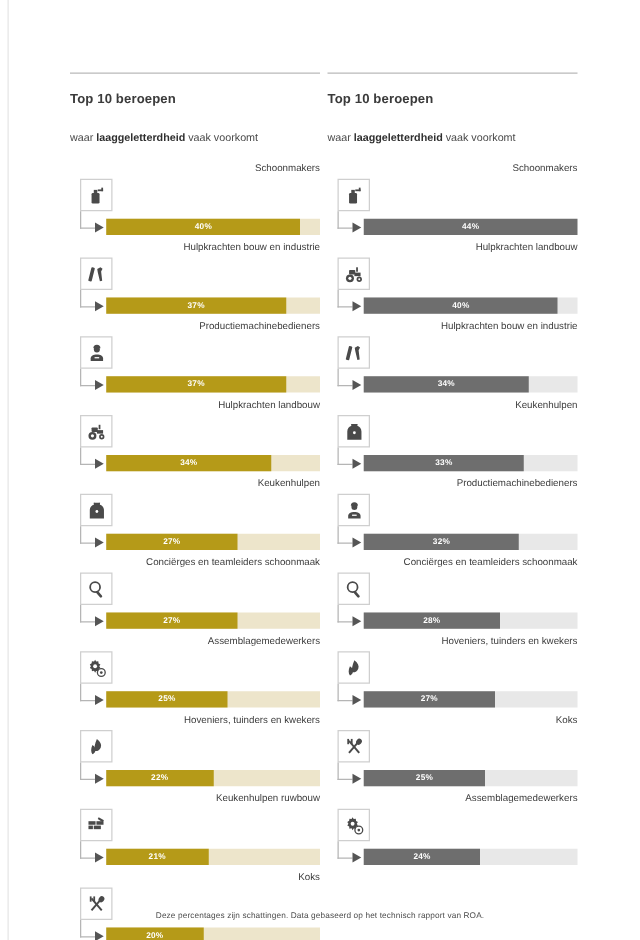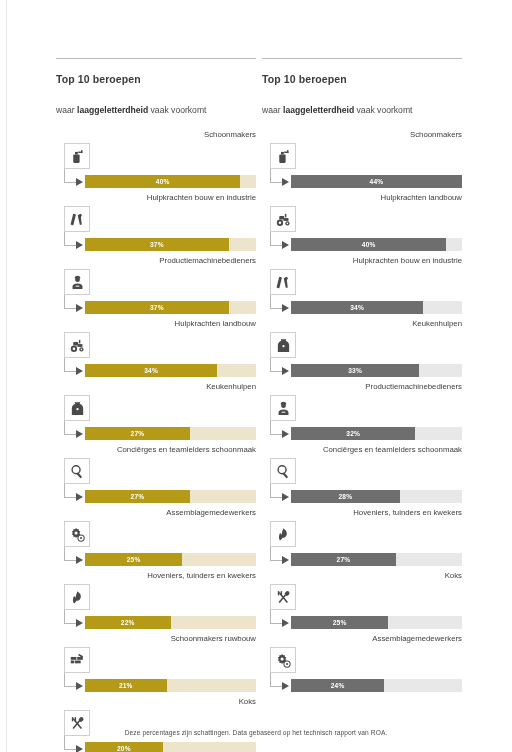--- a/index.html
+++ b/index.html
@@ -289,21 +289,21 @@
               <div class="connector"></div>
               <div class="arrow"></div>
               <div class="bar-track">
                 <div class="bar-fill" style="width:50.00%">
                   <span class="bar-value">22%</span>
                 </div>
               </div>
             </div>
           </div>
           <div class="item">
-            <div class="item-label">Schoonmakers ruwbouw</div>
+            <div class="item-label">Keukenhulpen ruwbouw</div>
             <div class="item-body">
               <div class="icon-box">
                 <svg width="17" height="17" viewBox="0 0 24 24">
                   <rect x="2.5" y="7" width="8" height="4" fill="#4a4a4a"></rect>
                   <rect x="11.5" y="7" width="8" height="4" fill="#4a4a4a"></rect>
                   <rect x="2.5" y="12" width="5" height="4" fill="#4a4a4a"></rect>
                   <rect x="8.5" y="12" width="8" height="4" fill="#4a4a4a"></rect>
                   <path d="M14 2.5l6 3.5-1.5 2.2-5.5-3.6z" fill="#4a4a4a"></path>
                 </svg>
               </div>

